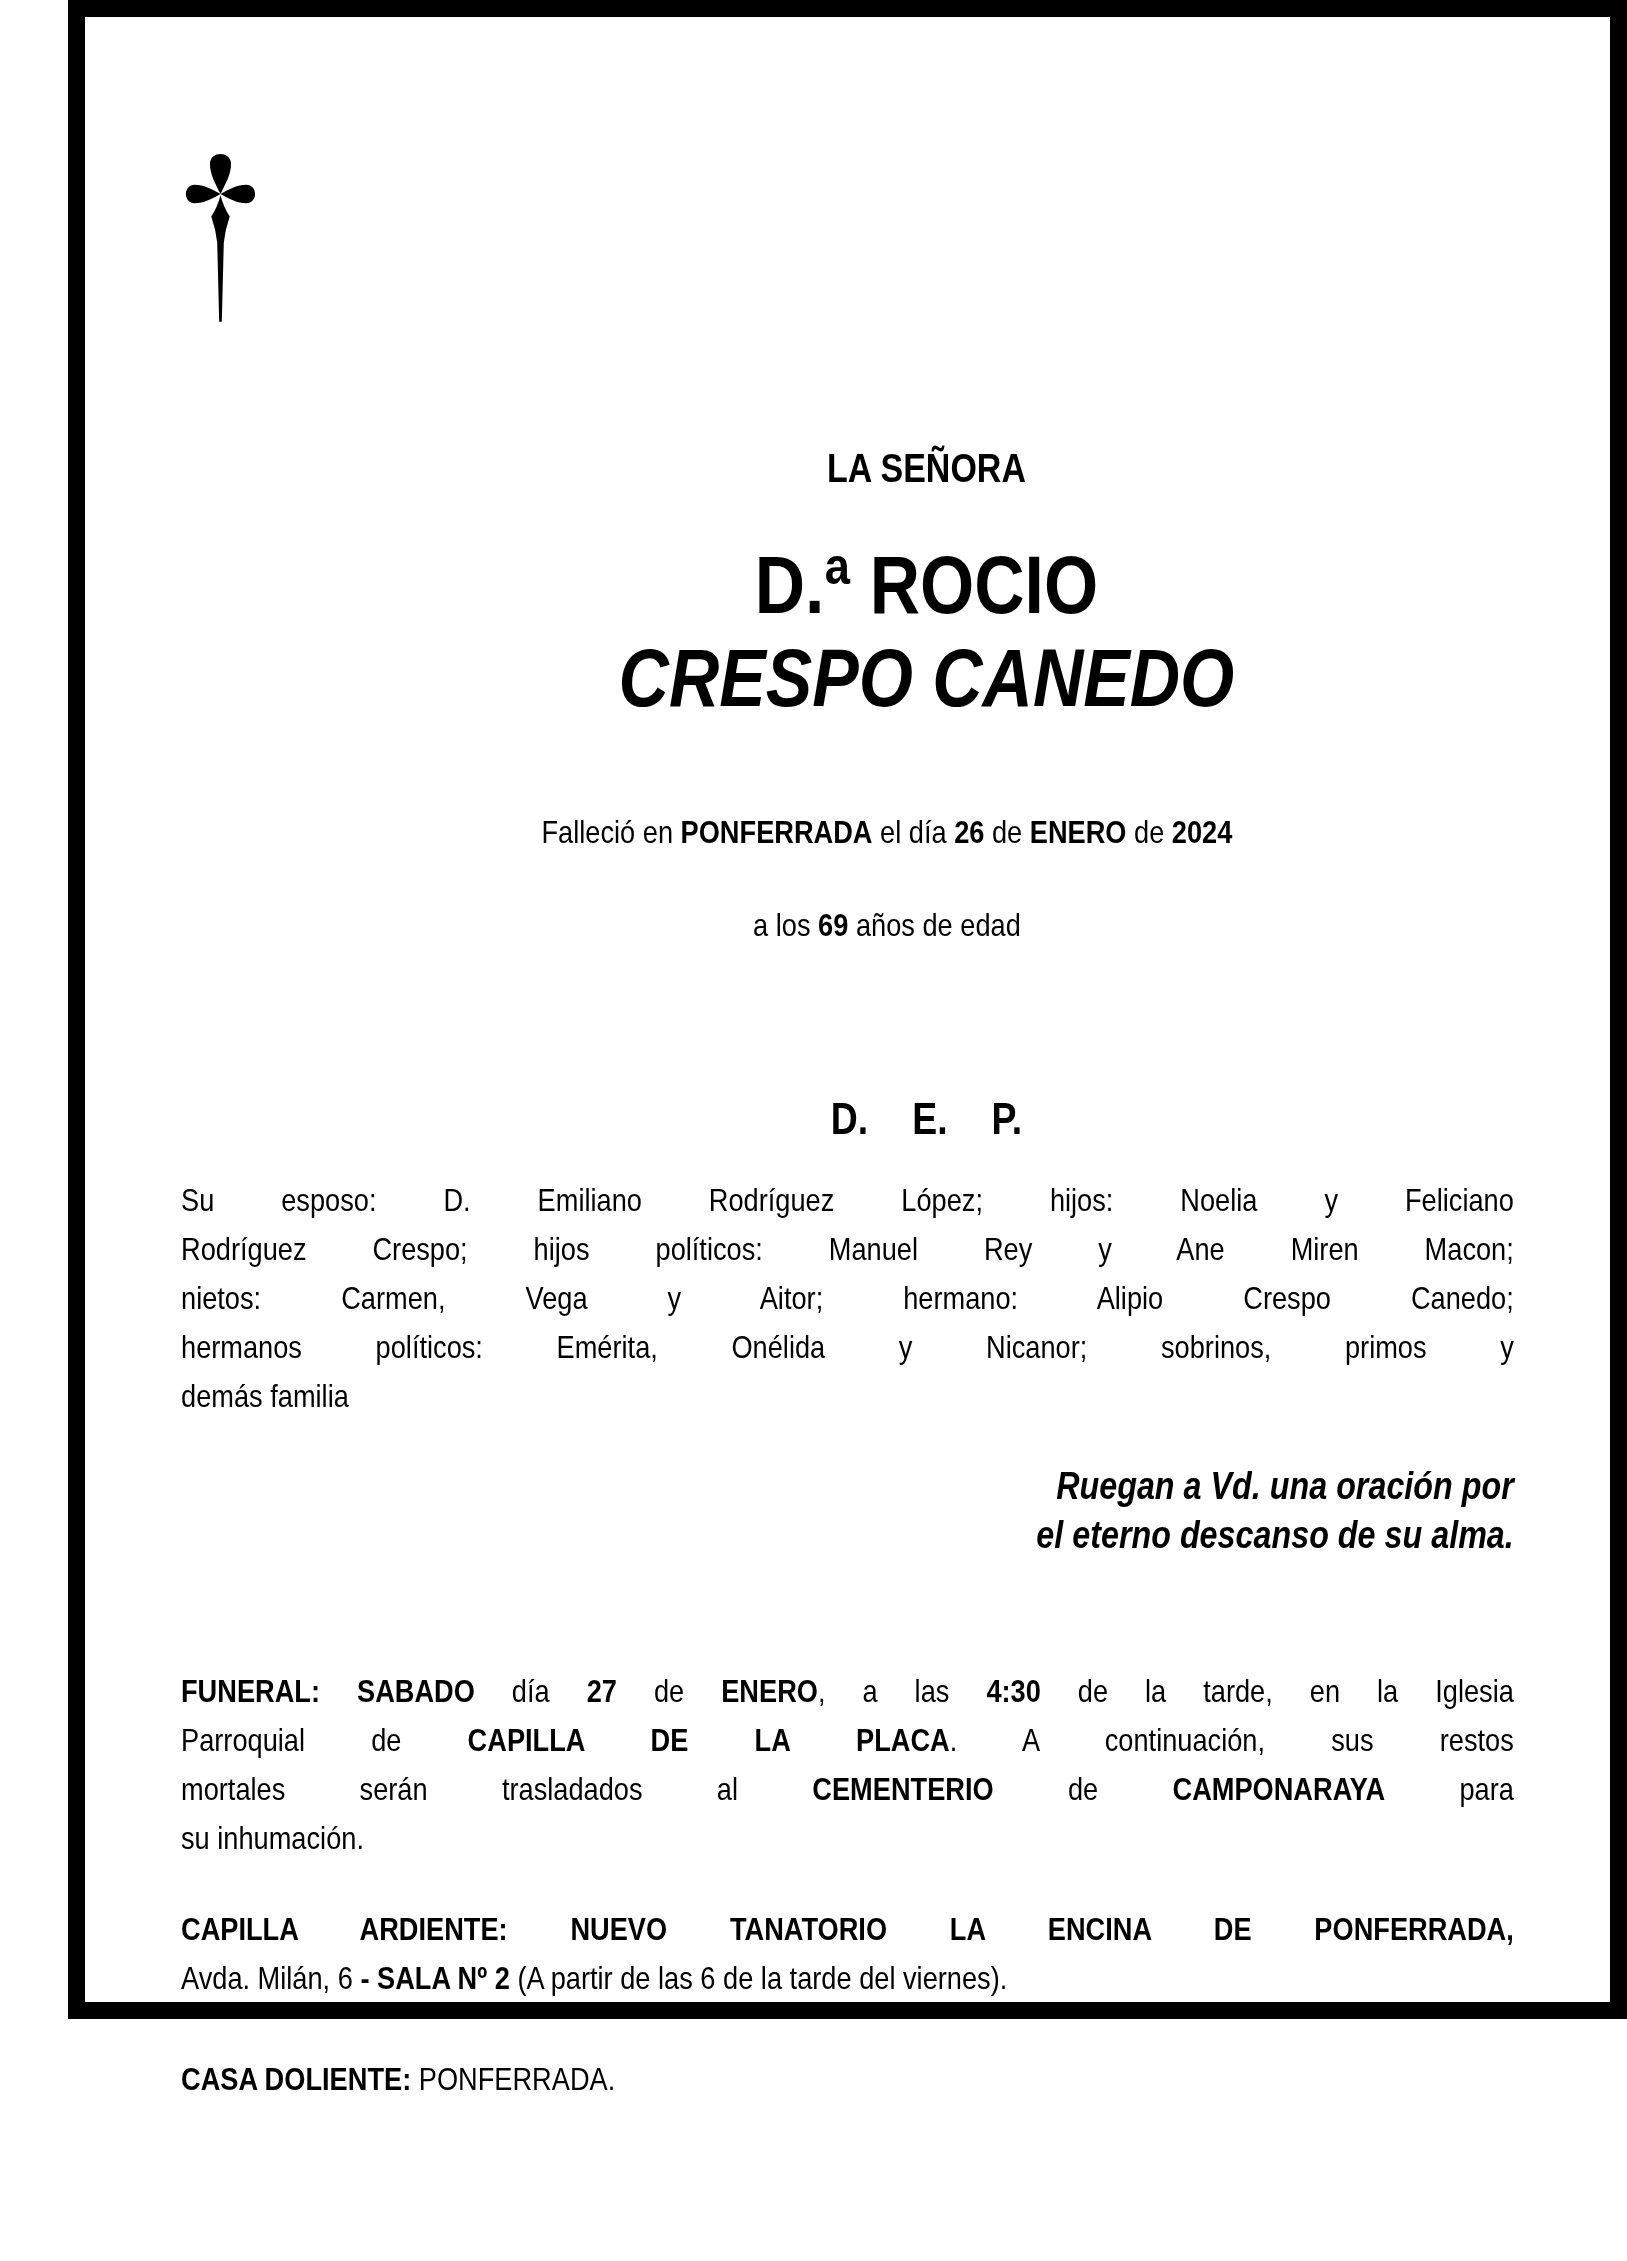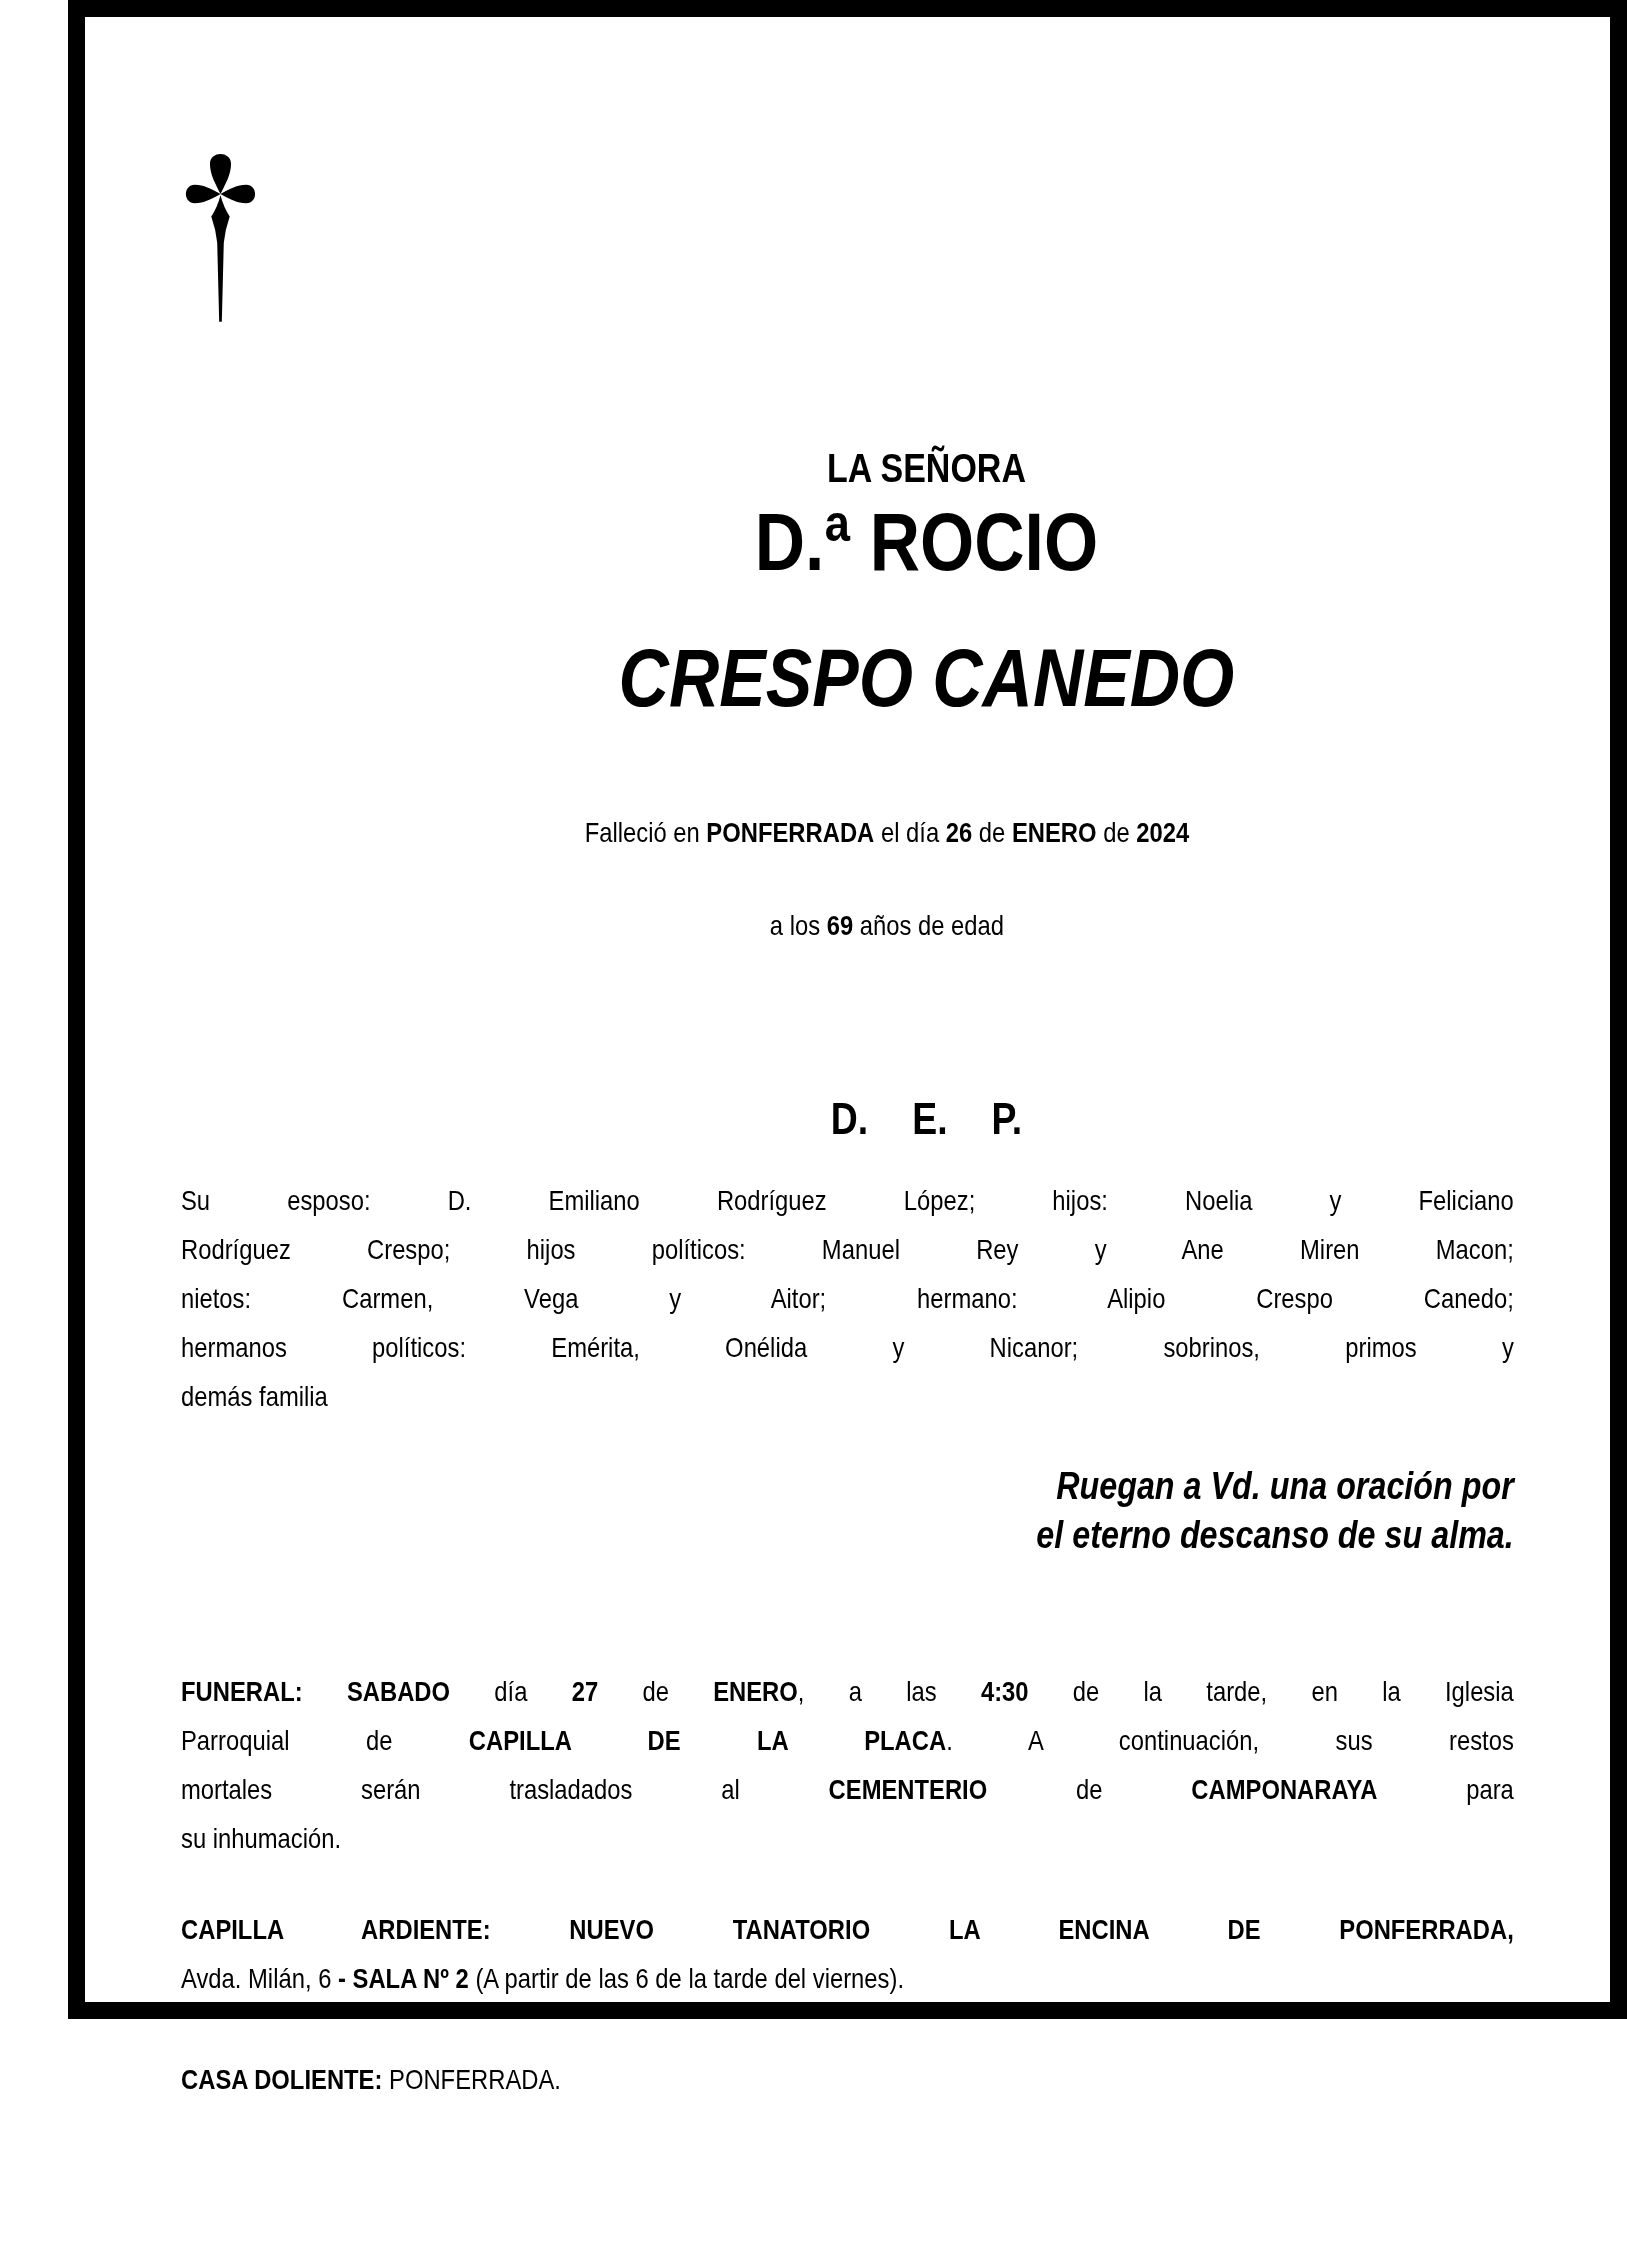--- a/index.html
+++ b/index.html
@@ -27,24 +27,24 @@
   
   .blk{position:absolute;left:96px;width:1333px;}
   .inner{width:1568px;transform:scaleX(0.85);transform-origin:0 0;}
   .line{line-height:49px;}
   .line.j{text-align:justify;text-align-last:justify;}
   .line.l{text-align:left;}
   .line.r{text-align:right;}
   .line.c{text-align:center;padding-left:93px;}
   .cline{text-align:center;padding-left:93px;}
   b{font-weight:700;}
-  .f60{font-size:28px;}
+  .f60{font-size:32px;}
   .intro{top:427px;}
   .intro .inner{font-size:40px;font-weight:700;line-height:48px;}
-  .name1{top:480px;}
+  .name1{top:523px;}
   .name2{top:616px;font-style:italic;}
   .name1 .inner,.name2 .inner{font-size:82px;font-weight:700;line-height:89px;}
   .death{top:791px;}
   .age{top:884px;}
   .sacr{top:983px;}
   .dep{top:1077px;}
   .dep .inner{font-size:44px;font-weight:700;line-height:49px;word-spacing:0.9em;}
   .family{top:1159px;}
   .prayer{top:1445px;}
   .prayer .inner{font-size:38px;font-weight:700;font-style:italic;line-height:49px;}

